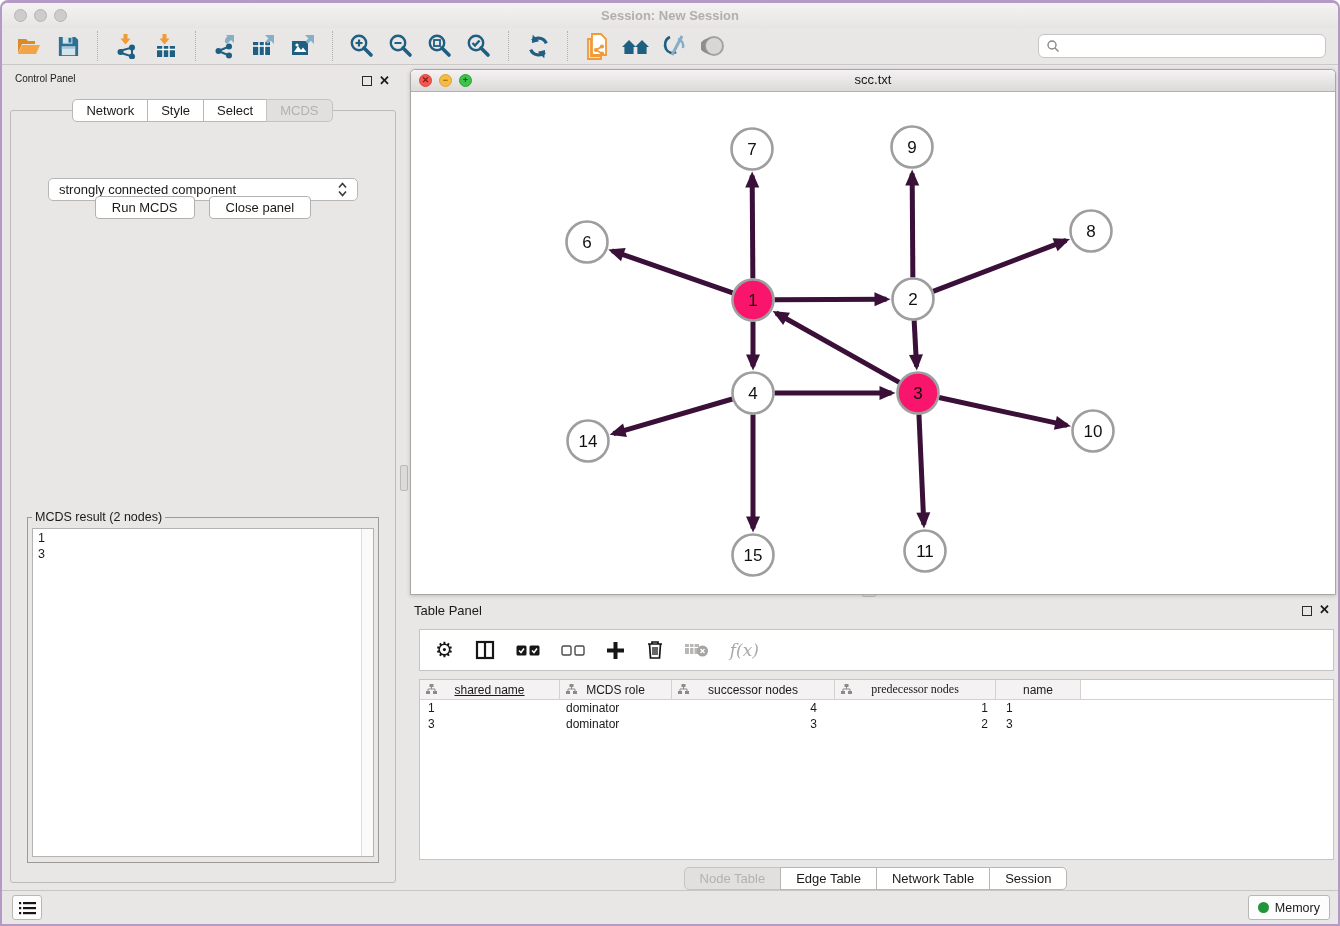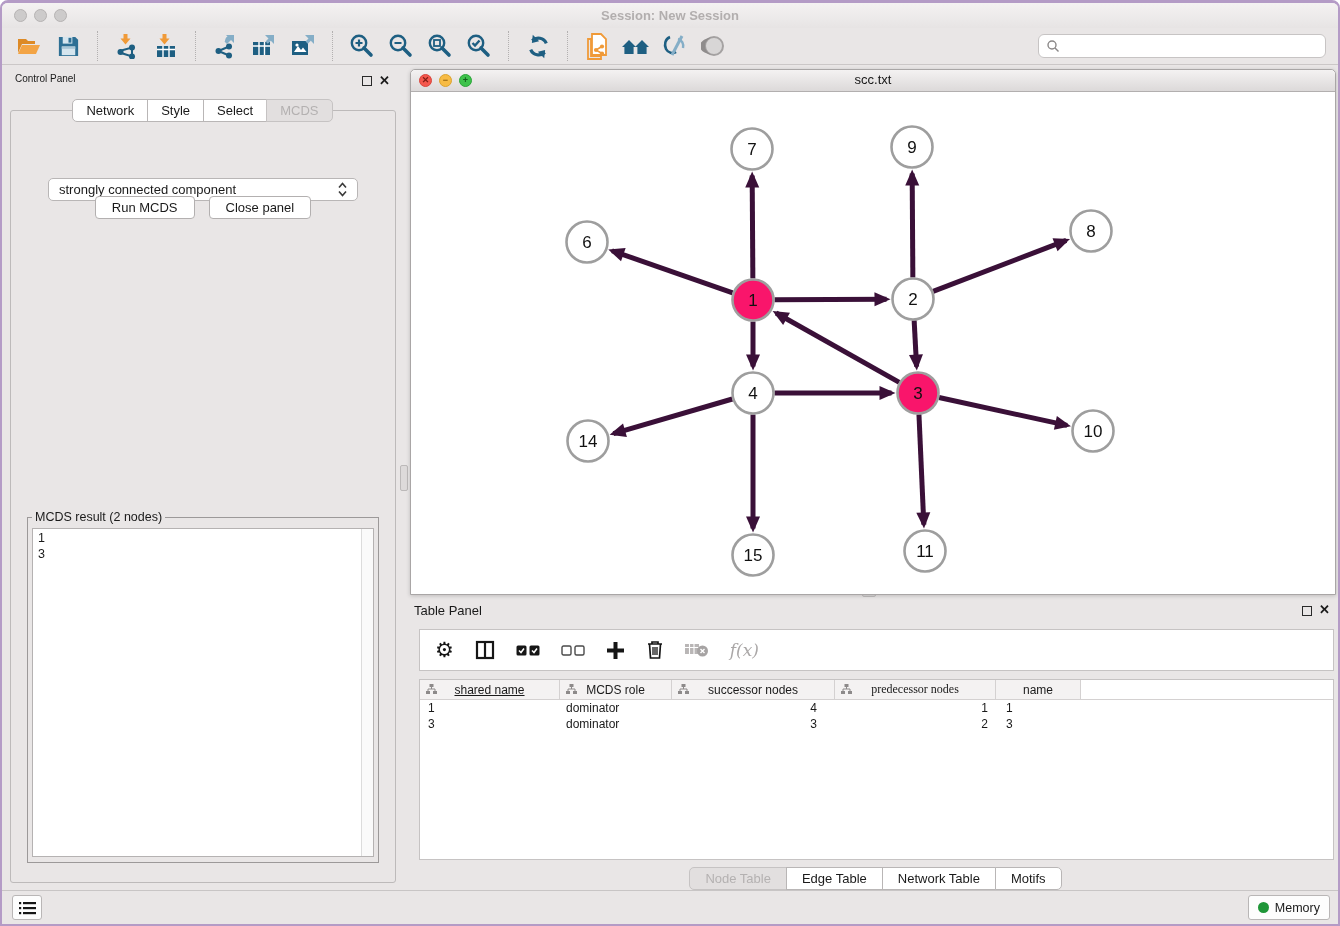--- a/index.html
+++ b/index.html
@@ -499,21 +499,21 @@
           <div class="td" style="width: 161px; text-align: right; padding: 0px 8px 0px 0px;">2</div>
           <div class="td" style="width: 85px; text-align: left; padding: 0px 0px 0px 10px;">3</div>
         </div>
       </div>
   </div>
 
   <div class="tp-tabs" id="tp-tabs">
       <span class="tab active">Node Table</span>
       <span class="tab">Edge Table</span>
       <span class="tab">Network Table</span>
-      <span class="tab">Motifs</span>
+      <span class="tab">Session</span>
     </div>
 
   <div class="status-bar">
     <span class="sb-btn sb-list">
       <svg width="17" height="14" viewBox="0 0 17 14">
           <g fill="#161616">
             <rect x="0" y="1" width="2.2" height="2.2"></rect>
             <rect x="4" y="1" width="13" height="2.2"></rect>
             <rect x="0" y="6" width="2.2" height="2.2"></rect>
             <rect x="4" y="6" width="13" height="2.2"></rect>

